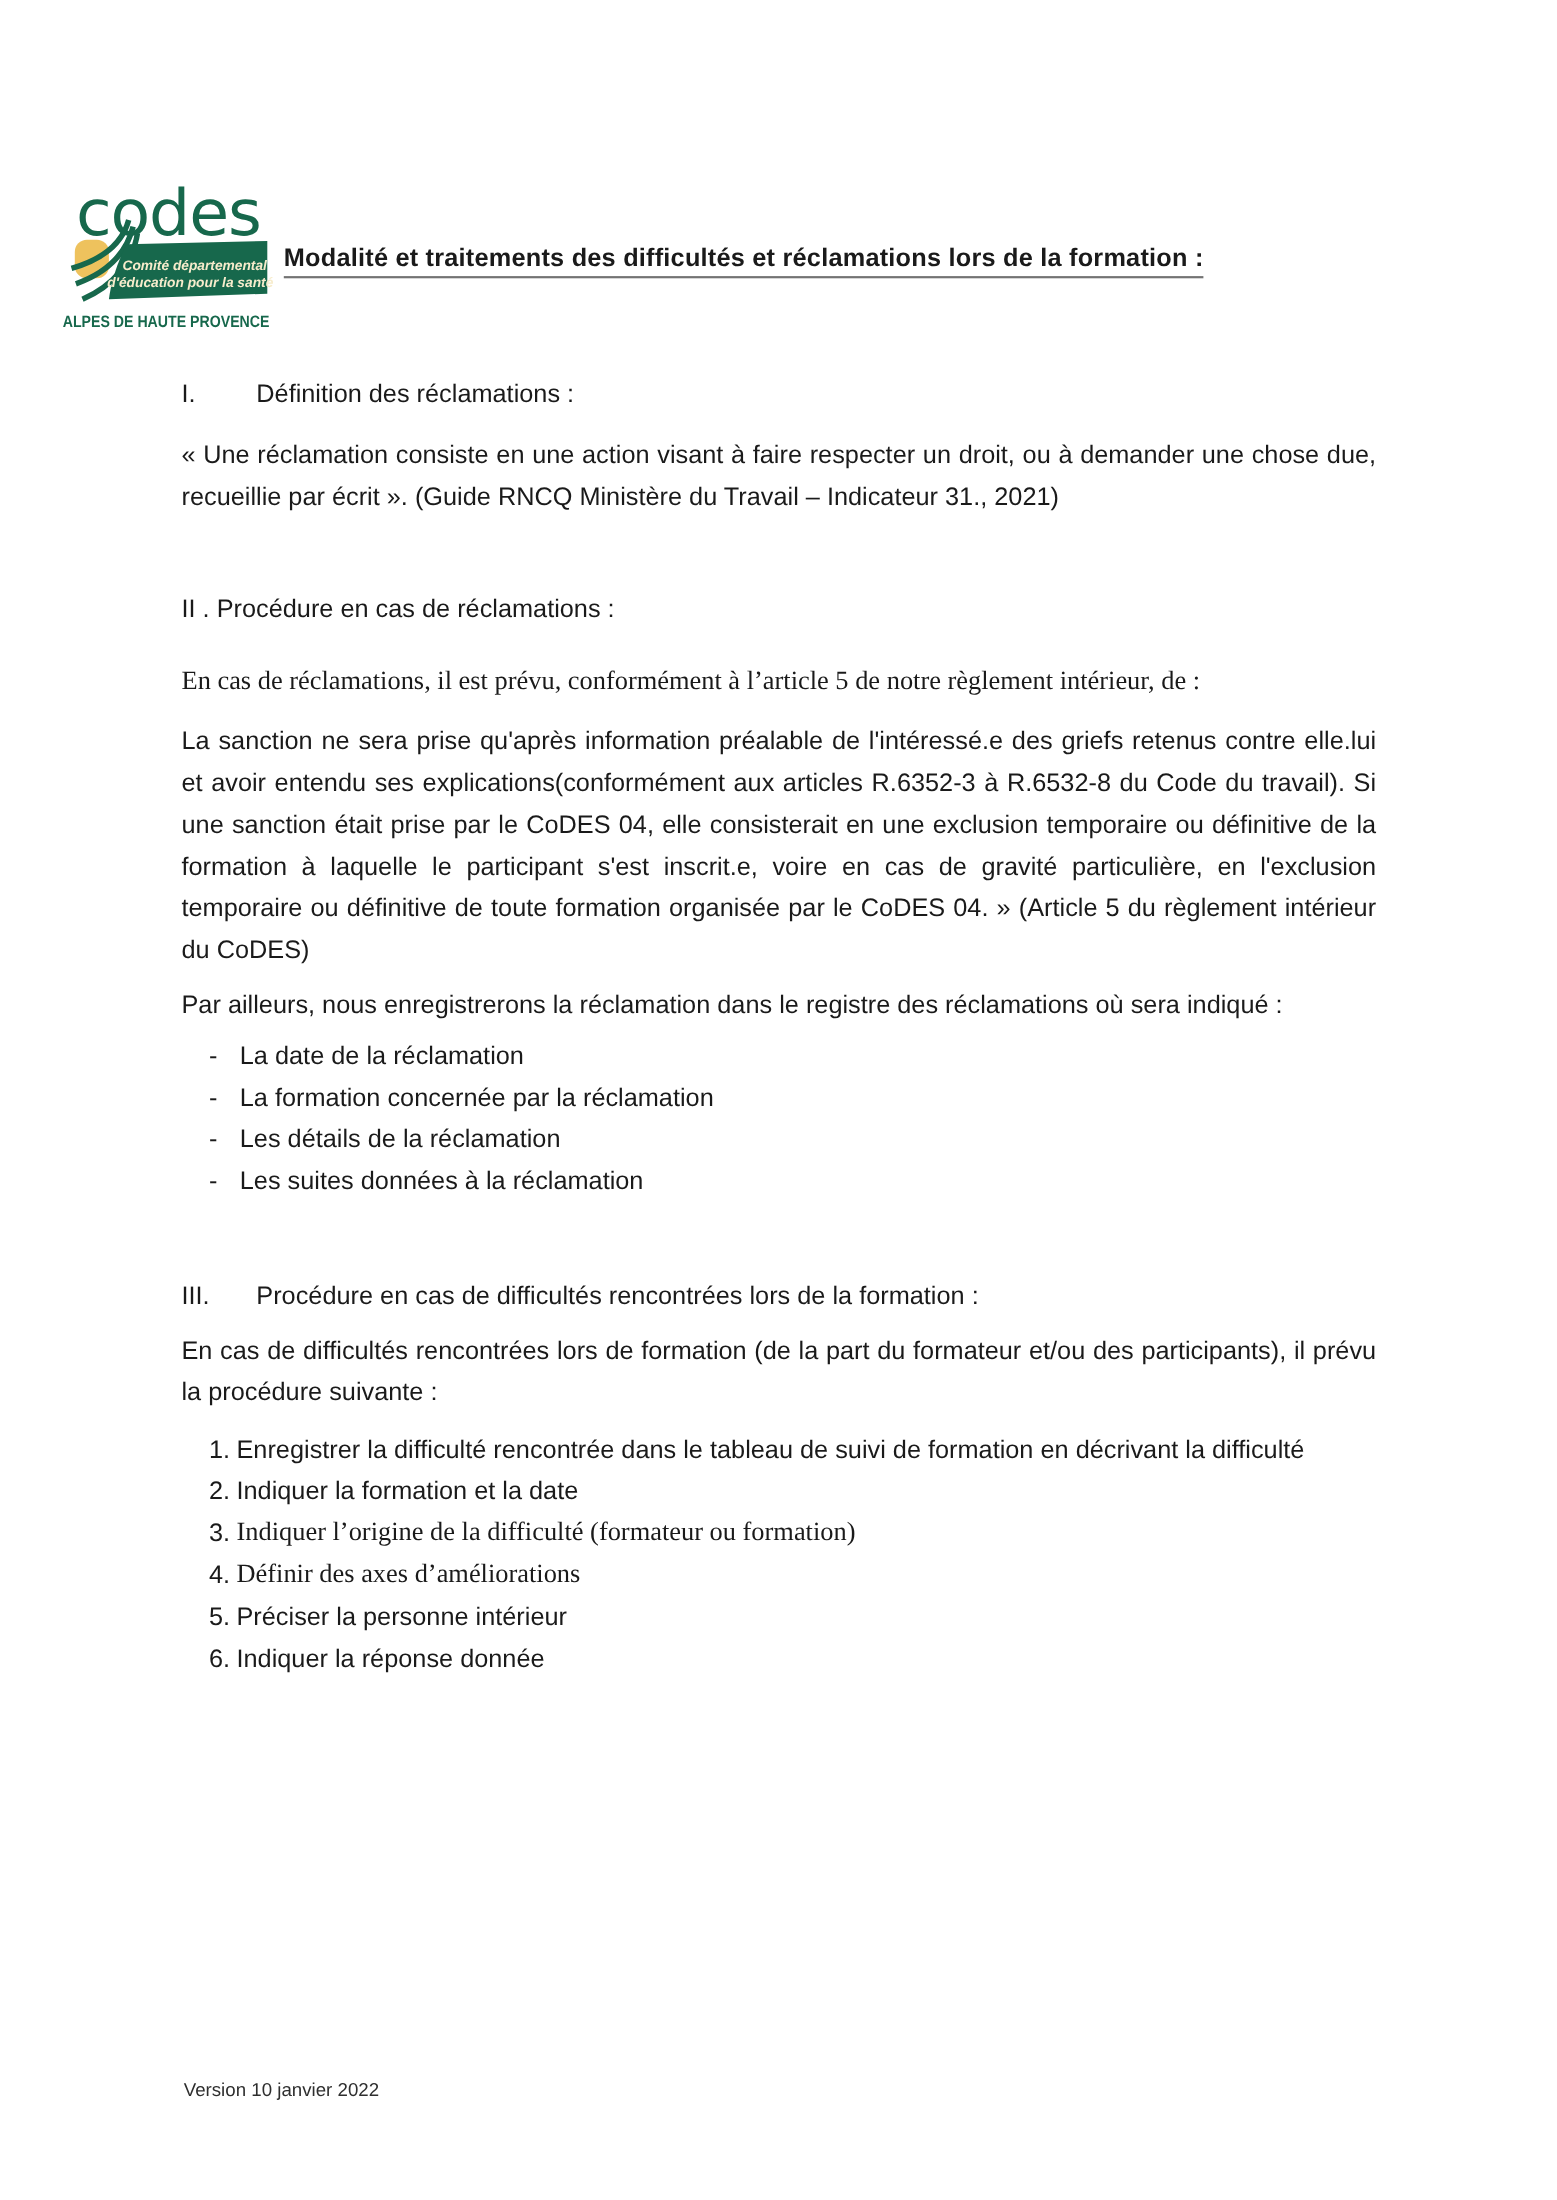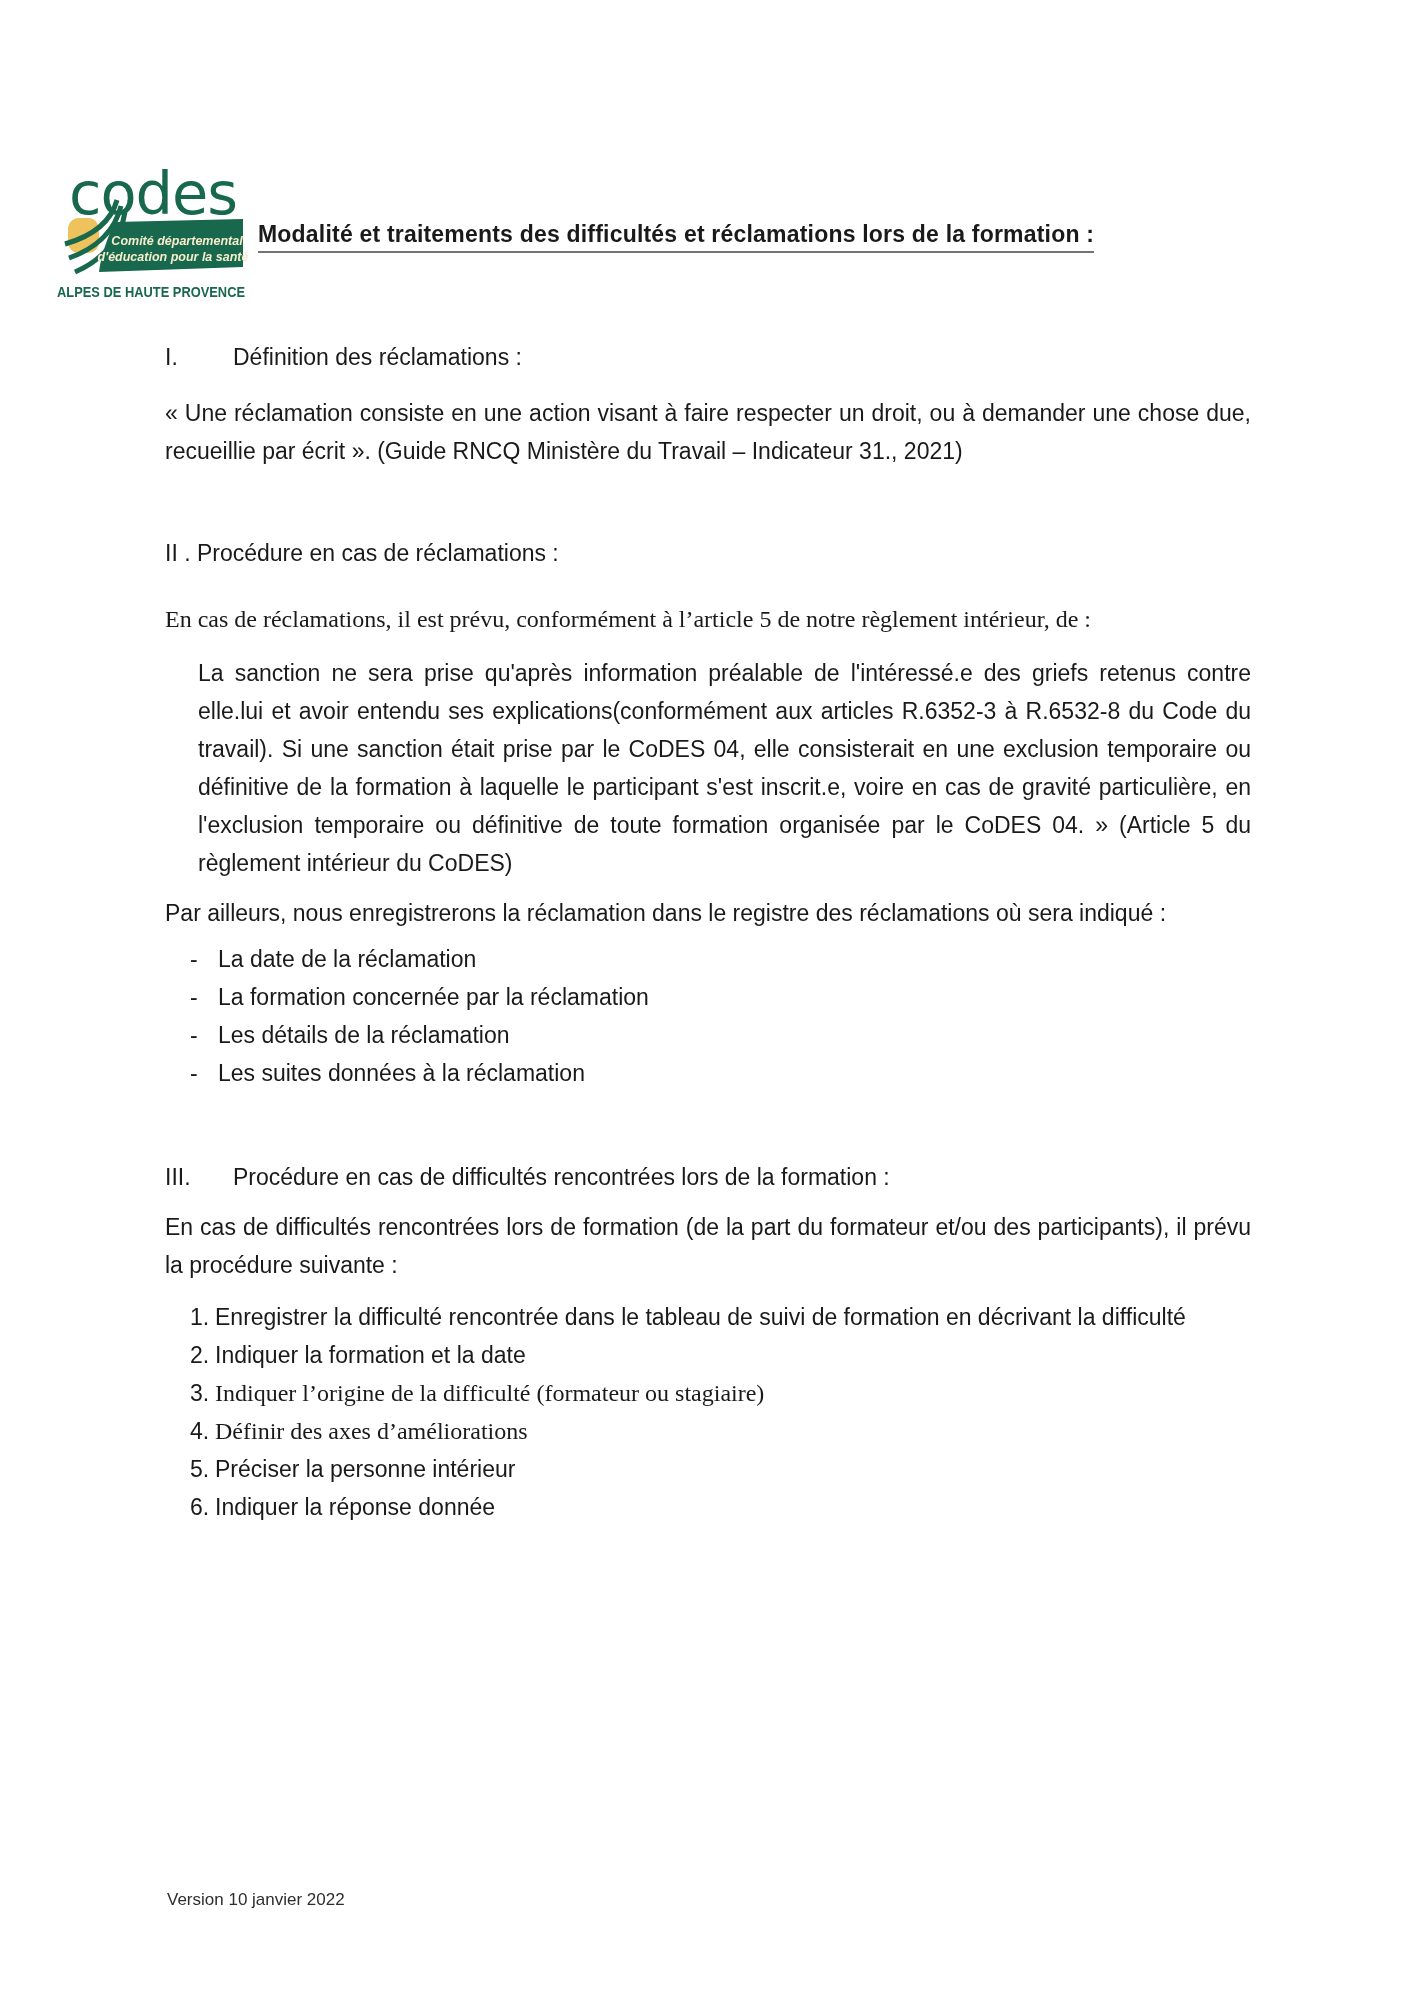--- a/index.html
+++ b/index.html
@@ -30,21 +30,21 @@
   .serif { font-family:"Liberation Serif", serif; font-size:24px; }
 
   .sec-heading { display:flex; line-height:38px; }
   .sec-heading .num { width:68px; flex:0 0 68px; }
 
   .h-sec1 { margin-top:0; }
   .p-sec1 { margin-top:18px; }
   .h-sec2 { margin-top:64px; }
   .p-sec2-1 { margin-top:28px; }
   .p-sec2-2 { margin-top:16px; }
-  .p-sec2-3 { margin-top:16px;margin-left:33px; }
+  .p-sec2-3 { margin-top:16px; }
   .p-sec2-4 { margin-top:12px; }
   .dash-list { margin-top:8px; list-style:none; }
   .dash-list li { display:flex; padding-left:25px; }
   .dash-list .marker { width:28px; flex:0 0 28px; }
   .h-sec3 { margin-top:66px; }
   .p-sec3-1 { margin-top:12px; }
   .num-list { margin-top:14px; list-style:none; }
   .num-list li { display:flex; padding-left:25px; }
   .num-list .marker { width:25px; flex:0 0 25px; }
   .num-list .li-text { flex:1; }
@@ -124,21 +124,21 @@
     <li>
       <span class="marker">1.</span>
       <span class="li-text">Enregistrer la difficulté rencontrée dans le tableau de suivi de formation en décrivant la difficulté</span>
     </li>
     <li>
       <span class="marker">2.</span>
       <span class="li-text">Indiquer la formation et la date</span>
     </li>
     <li>
       <span class="marker">3.</span>
-      <span class="li-text serif">Indiquer l’origine de la difficulté (formateur ou stagiaire)</span>
+      <span class="li-text serif">Indiquer l’origine de la difficulté (formateur ou formation)</span>
     </li>
     <li>
       <span class="marker">4.</span>
       <span class="li-text serif">Définir des axes d’améliorations</span>
     </li>
     <li>
       <span class="marker">5.</span>
       <span class="li-text">Préciser la personne intérieur</span>
     </li>
     <li>

